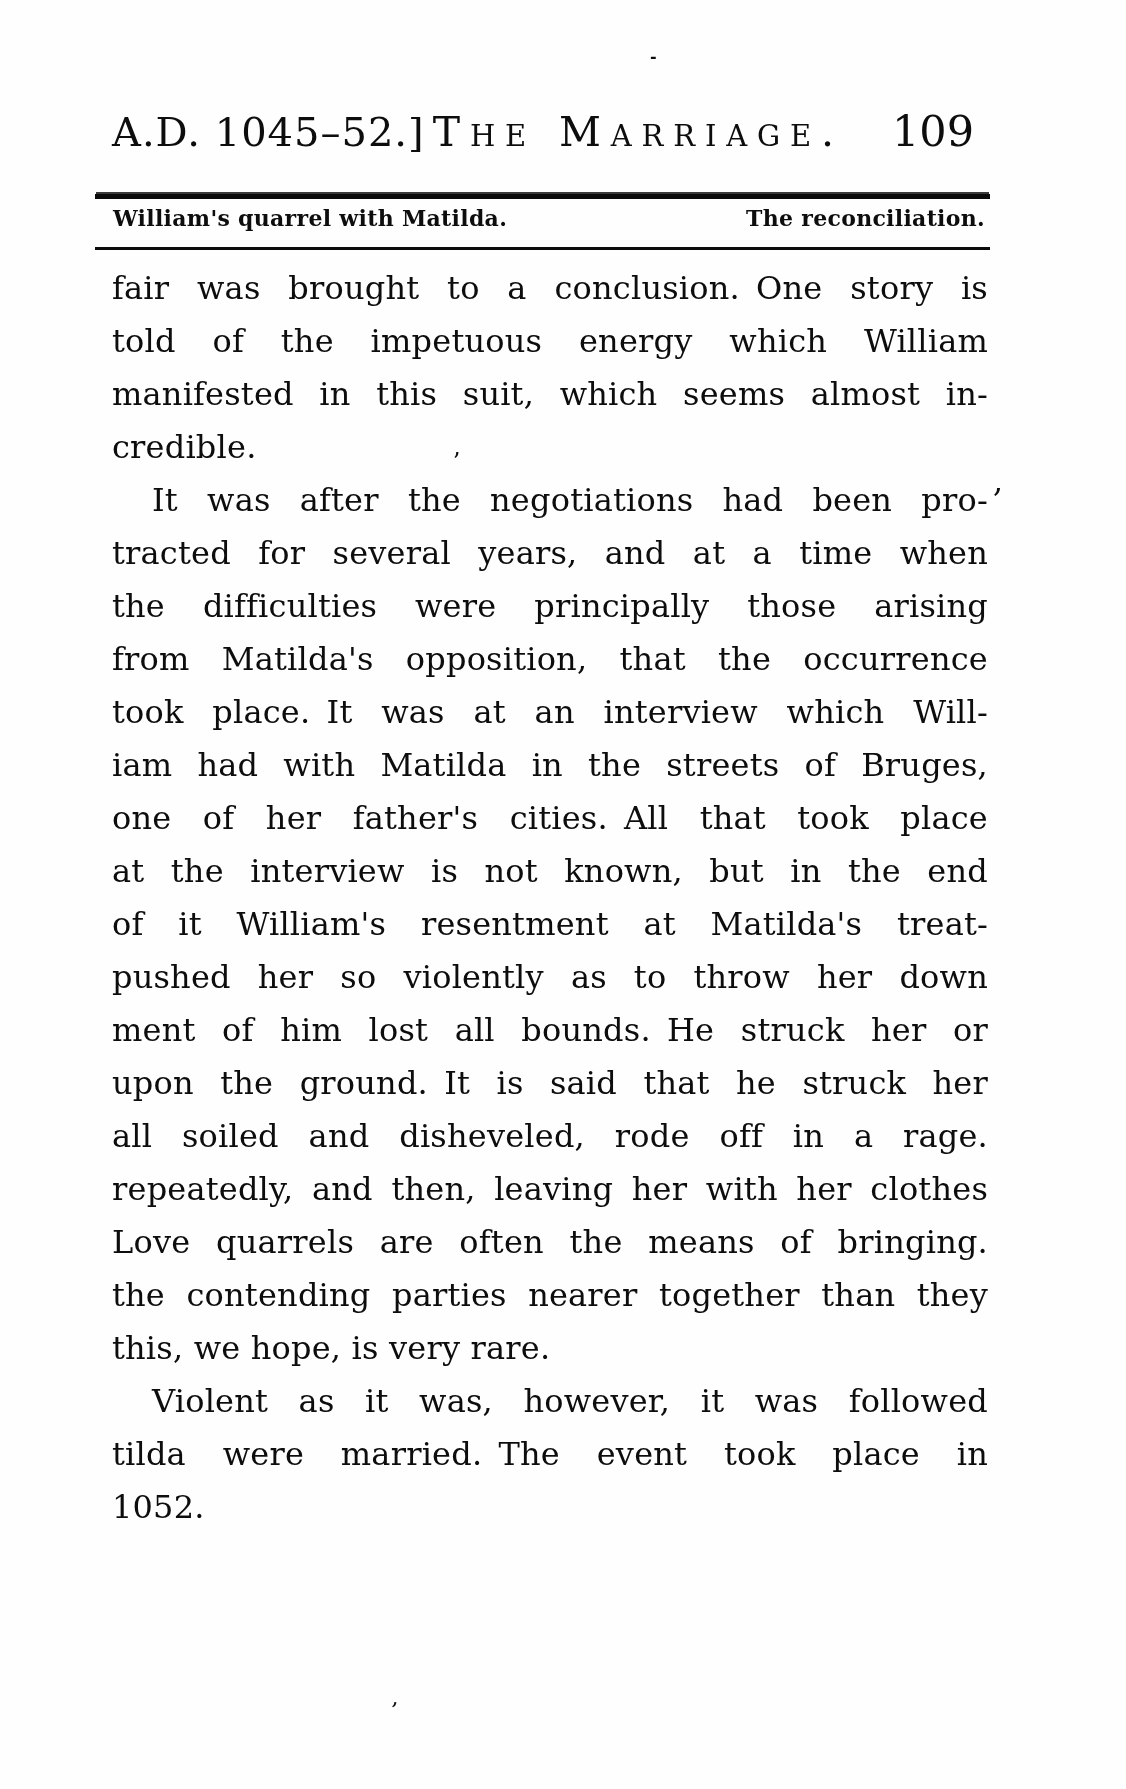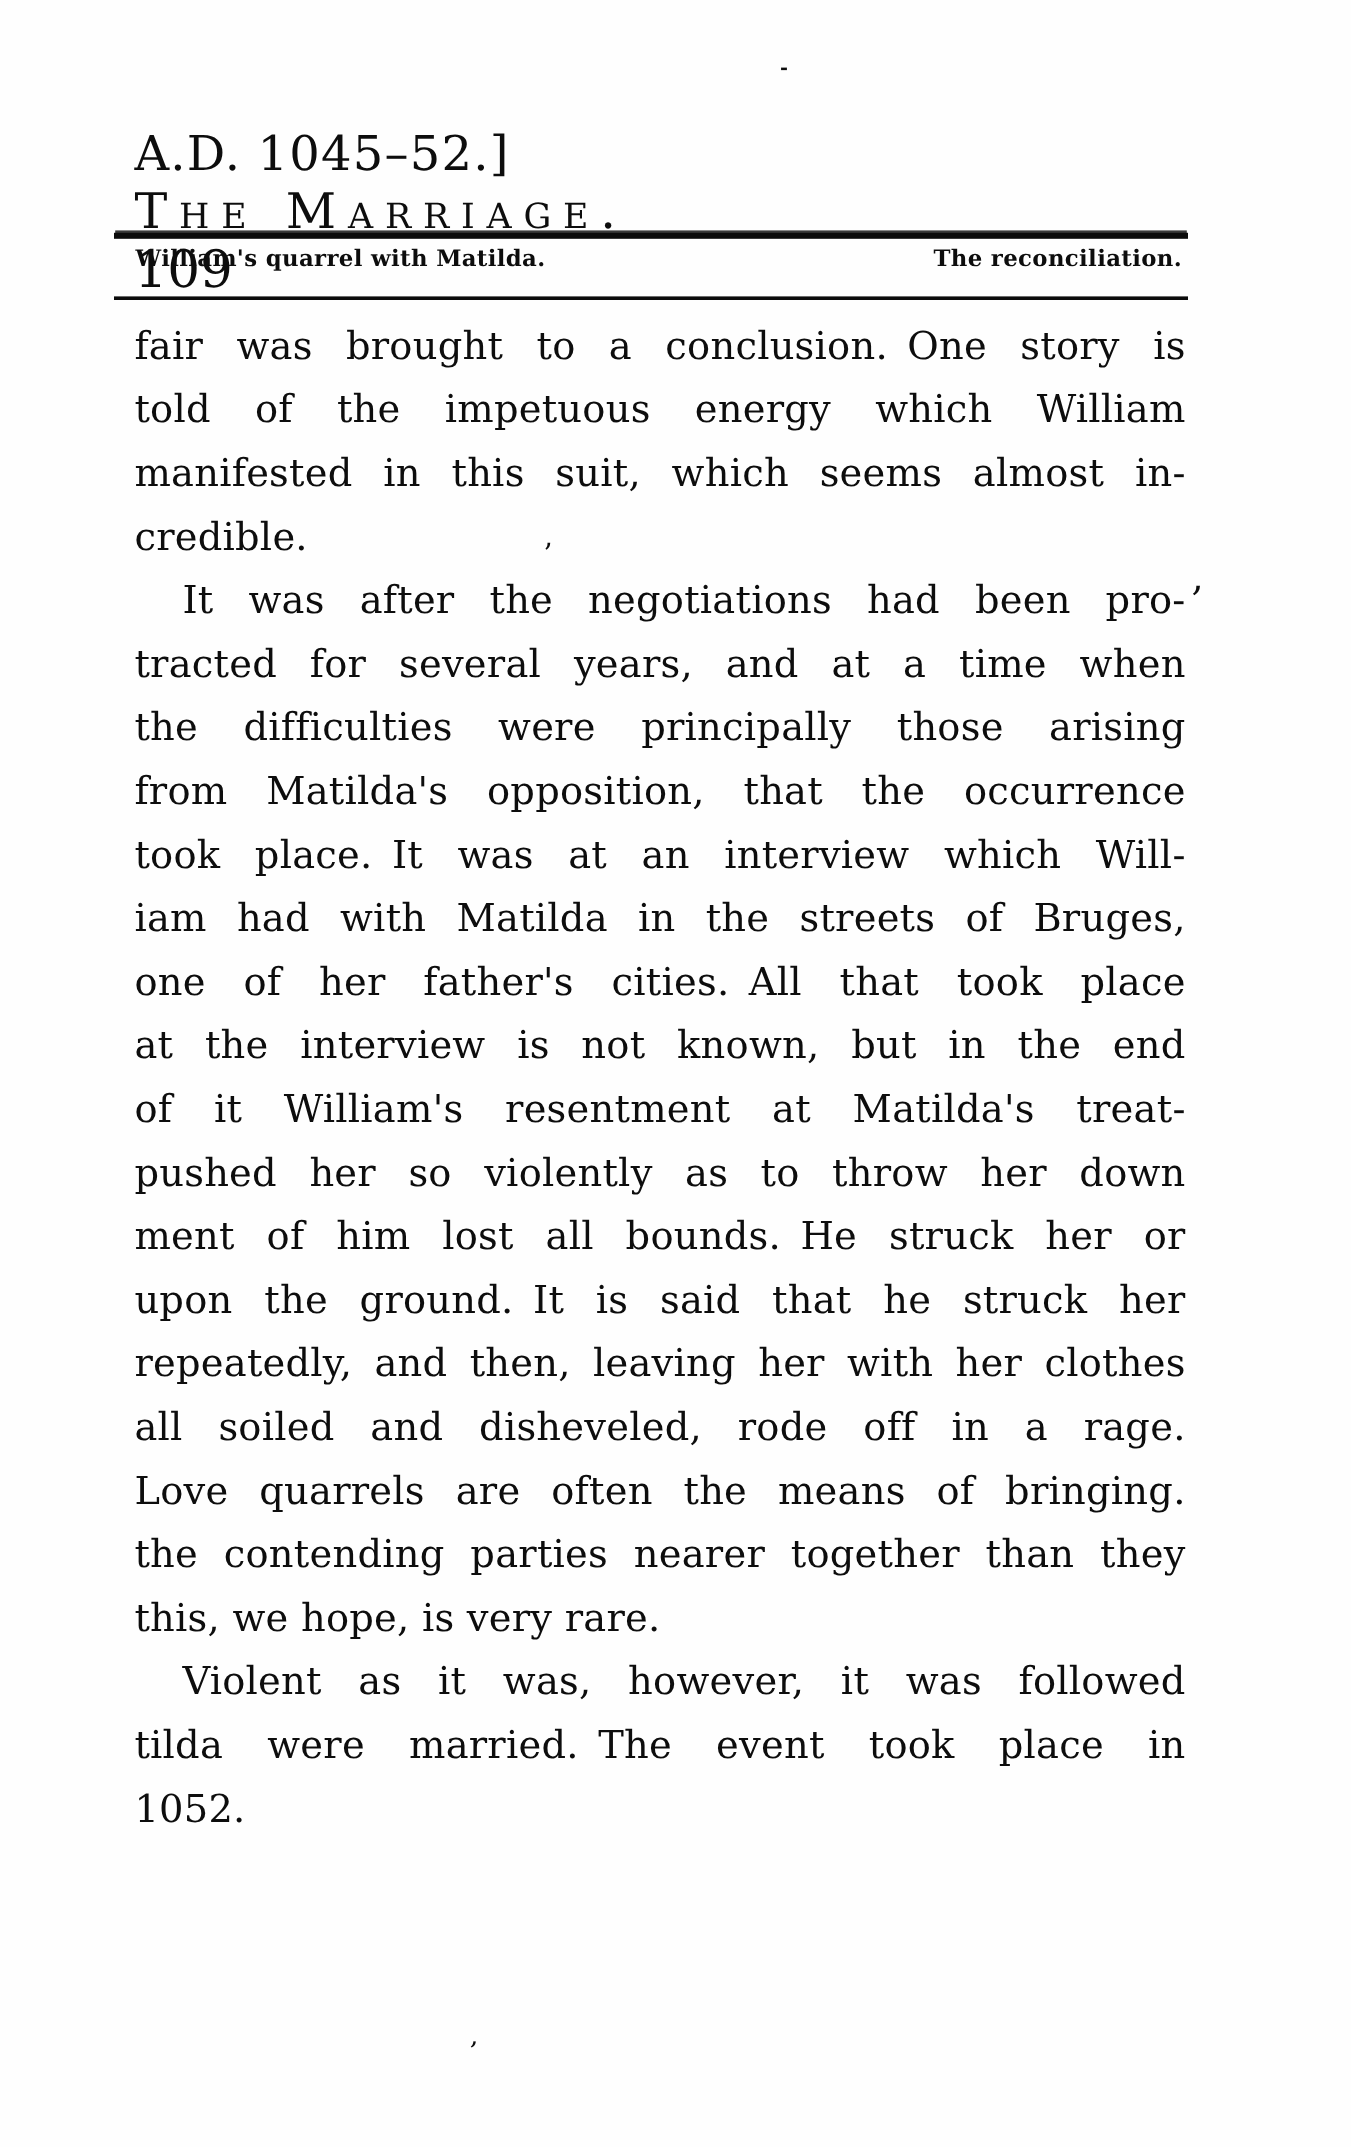--- a/index.html
+++ b/index.html
@@ -19,21 +19,20 @@
   
   .header-row {
     position: absolute;
     top: 106px;
     left: 112px;
     width: 862px;
     display: flex;
     justify-content: space-between;
     align-items: baseline;
     white-space: nowrap;
-    flex-direction: column;
   }
   .header-date {
     font-size: 40px;
     letter-spacing: 1px;
   }
   .header-title {
     font-variant: small-caps;
     font-size: 41px;
     letter-spacing: 0.24em;
     margin-right: 40px;
@@ -60,21 +59,21 @@
   
   .running-heads {
     position: absolute;
     top: 205px;
     left: 113px;
     width: 872px;
     display: flex;
     justify-content: space-between;
     align-items: flex-start;
     font-weight: bold;
-    font-size: 19px;
+    font-size: 22px;
     letter-spacing: 0.3px;
     white-space: nowrap;
   }
   
   .body-text {
     position: absolute;
     top: 262px;
     left: 112px;
     width: 876px;
   }
@@ -153,22 +152,22 @@
       <div class="line">the difficulties were principally those arising</div>
       <div class="line">from Matilda's opposition, that the occurrence</div>
       <div class="line">took place. It was at an interview which Will-</div>
       <div class="line">iam had with Matilda in the streets of Bruges,</div>
       <div class="line">one of her father's cities. All that took place</div>
       <div class="line">at the interview is not known, but in the end</div>
       <div class="line">of it William's resentment at Matilda's treat-</div>
       <div class="line">pushed her so violently as to throw her down</div>
       <div class="line">ment of him lost all bounds. He struck her or</div>
       <div class="line">upon the ground. It is said that he struck her</div>
+      <div class="line">all soiled and disheveled, rode off in a rage.</div>
       <div class="line">repeatedly, and then, leaving her with her clothes</div>
-      <div class="line">all soiled and disheveled, rode off in a rage.</div>
       <div class="line">Love quarrels are often the means of bringing.</div>
       <div class="line">the contending parties nearer together than they</div>
       <div class="line last">this, we hope, is very rare.</div>
       <div class="line indent">Violent as it was, however, it was followed</div>
       <div class="line">tilda were married. The event took place in</div>
       <div class="line last">1052.</div>
     </div>
 
   <span class="mark mark-top-speck">-</span>
   <span class="mark mark-tick-above-the">ʼ</span>

